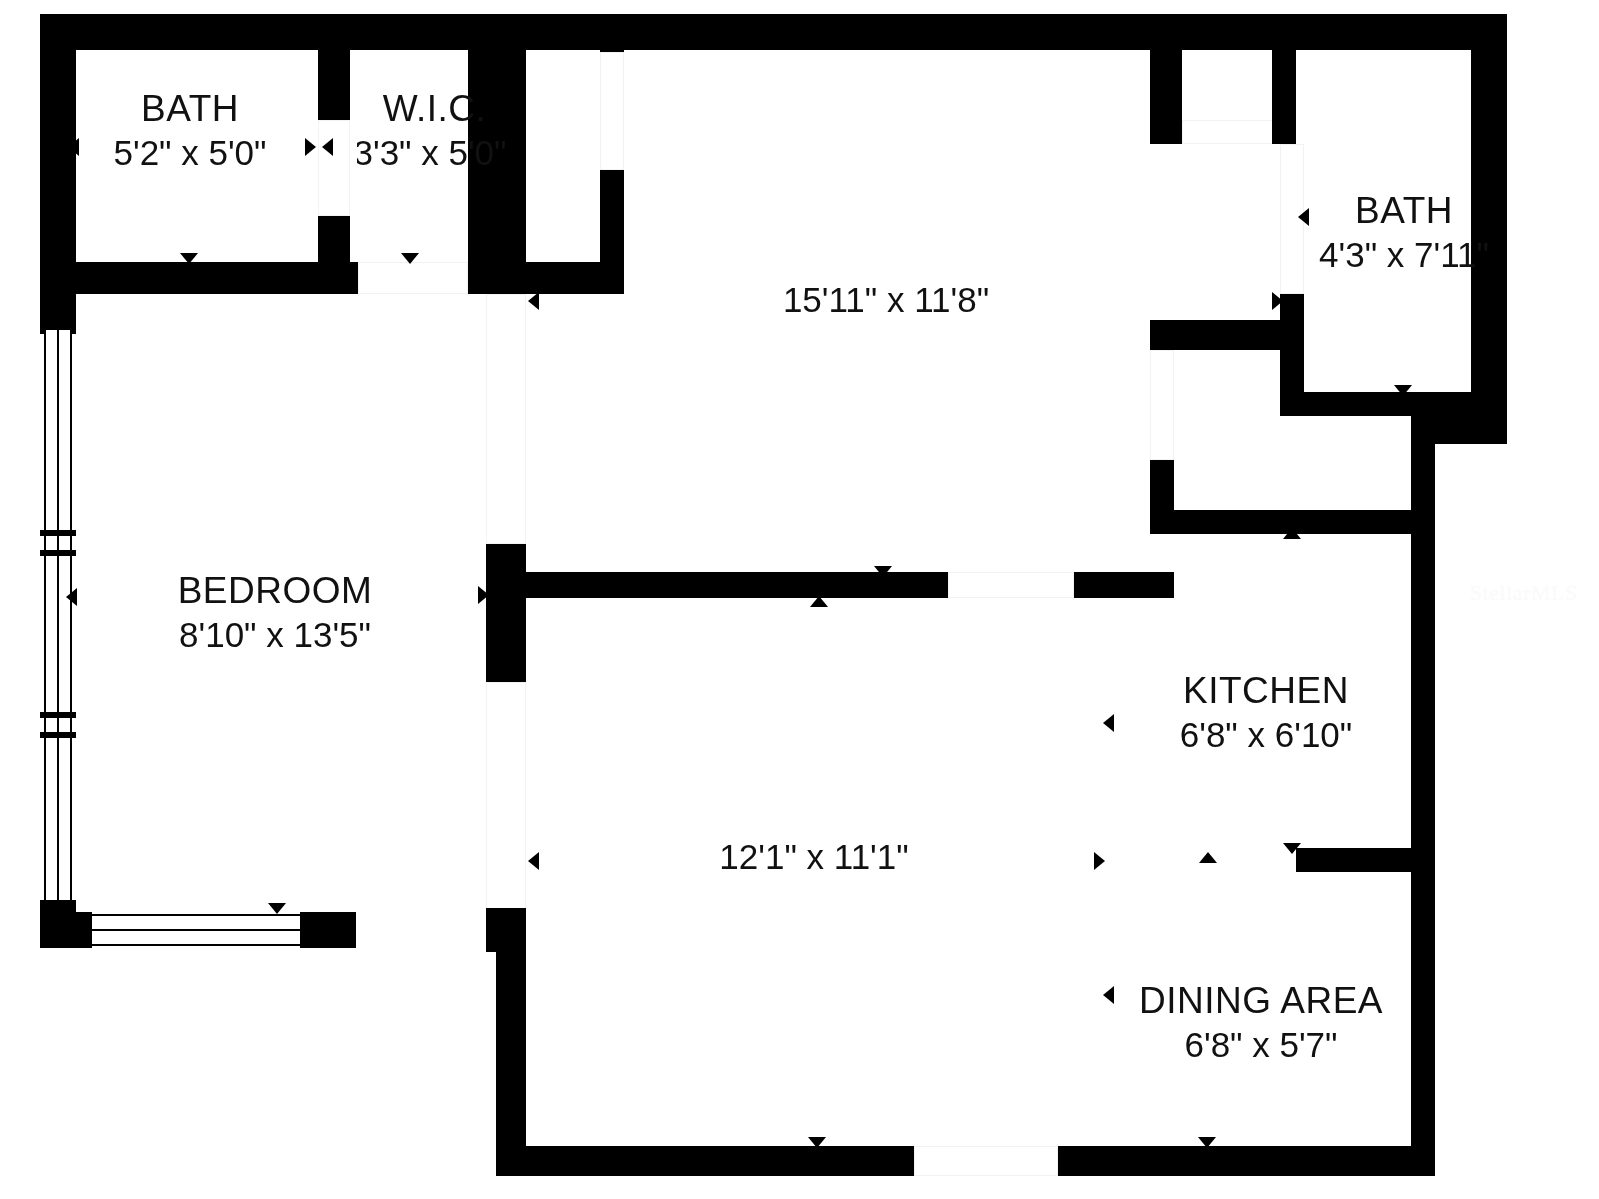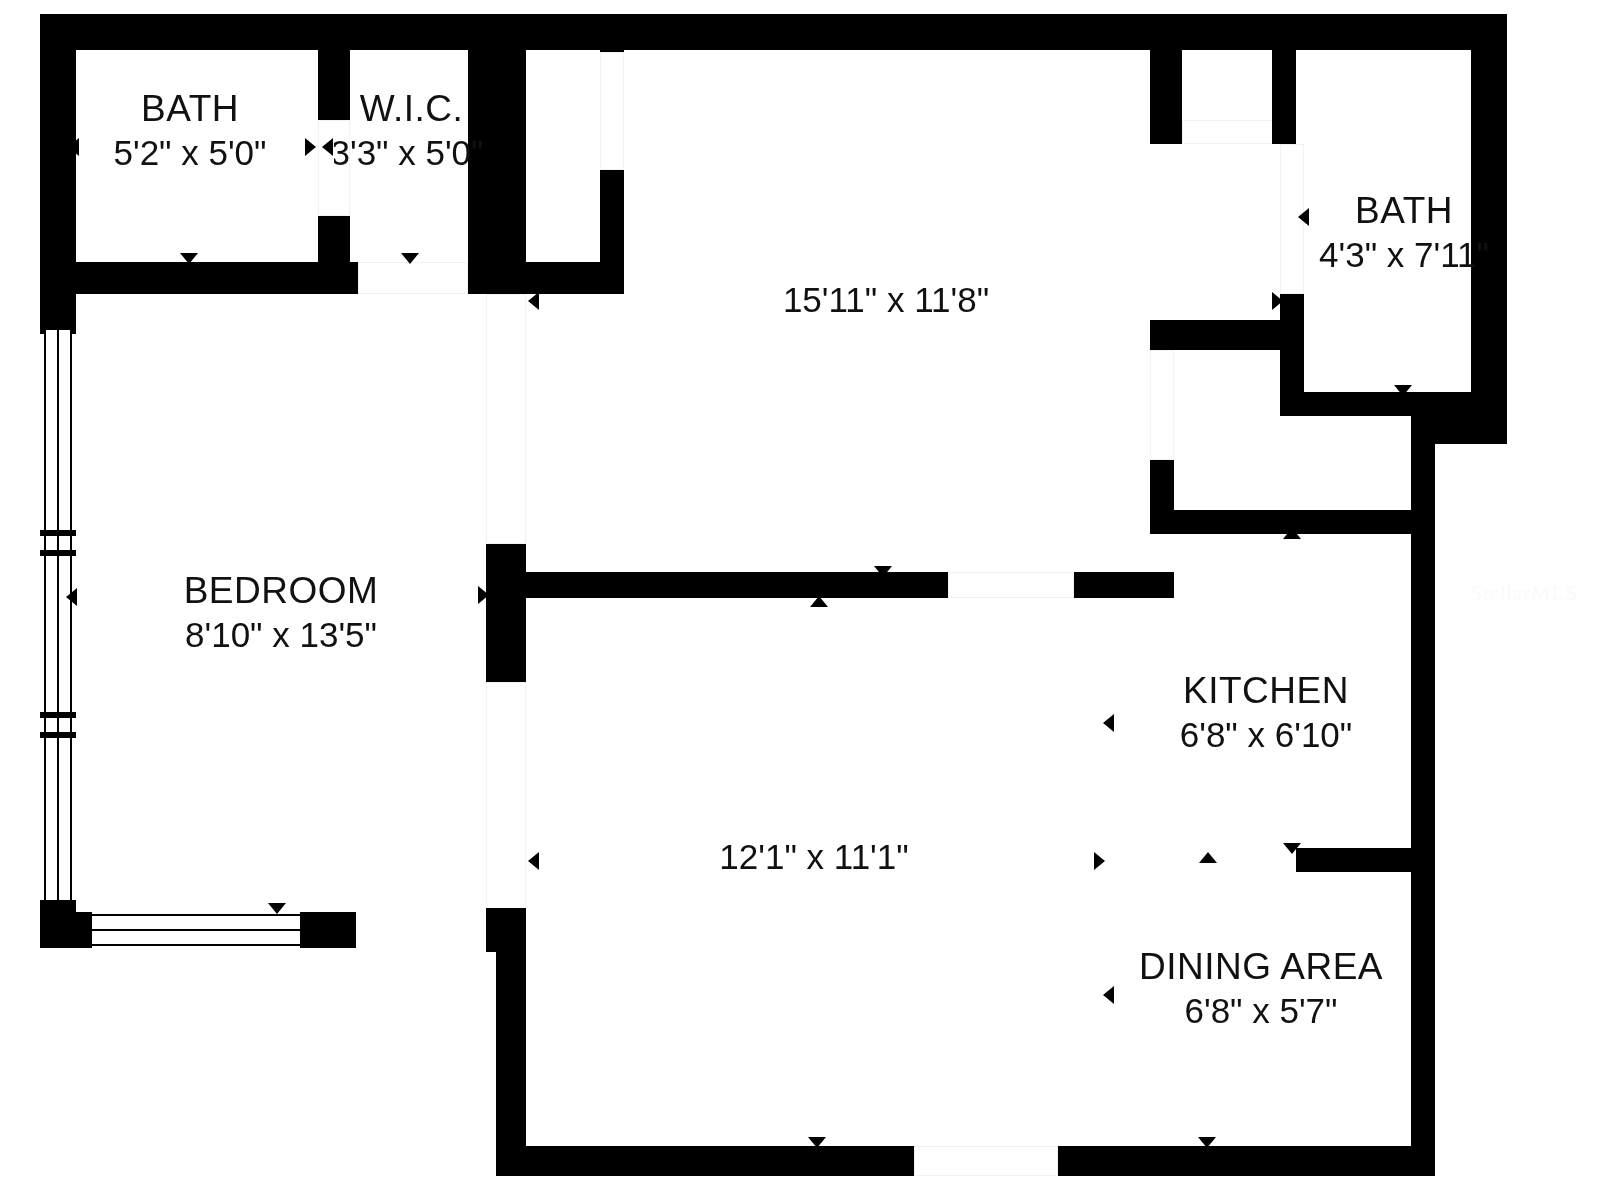--- a/index.html
+++ b/index.html
@@ -246,48 +246,48 @@
 
   <div class="caret down" style="left:268px; top:903px;"></div>
   <div class="caret down" style="left:808px; top:1137px;"></div>
   <div class="caret down" style="left:1198px; top:1137px;"></div>
 
   <div class="room-label" style="left:190px; top:88px;">
     <span class="rl-name">BATH</span>
     <span class="rl-dims">5'2" x 5'0"</span>
   </div>
 
-  <div class="room-label clipped" style="left:411px; top:88px; width:155px; margin-left:-77px; transform:none;">
+  <div class="room-label clipped" style="left:434px; top:88px; width:155px; margin-left:-77px; transform:none;">
     <span class="rl-name">W.I.C.</span>
     <span class="rl-dims" style="margin-left:-9px;">3'3" x 5'0"</span>
   </div>
 
   <div class="room-label" style="left:886px; top:276px;">
     <span class="rl-dims">15'11" x 11'8"</span>
   </div>
 
   <div class="room-label" style="left:1404px; top:190px;">
     <span class="rl-name">BATH</span>
     <span class="rl-dims">4'3" x 7'11"</span>
   </div>
 
-  <div class="room-label" style="left:281px; top:570px;">
+  <div class="room-label" style="left:275px; top:570px;">
     <span class="rl-name">BEDROOM</span>
     <span class="rl-dims">8'10" x 13'5"</span>
   </div>
 
   <div class="room-label" style="left:1266px; top:670px;">
     <span class="rl-name">KITCHEN</span>
     <span class="rl-dims">6'8" x 6'10"</span>
   </div>
 
   <div class="room-label" style="left:814px; top:833px;">
     <span class="rl-dims">12'1" x 11'1"</span>
   </div>
 
-  <div class="room-label" style="left:1261px; top:946px;">
+  <div class="room-label" style="left:1261px; top:980px;">
     <span class="rl-name">DINING AREA</span>
     <span class="rl-dims">6'8" x 5'7"</span>
   </div>
 
   <div class="watermark" style="left:1470px; top:580px;">StellarMLS</div>
 
 </div>
 
 </body></html>

